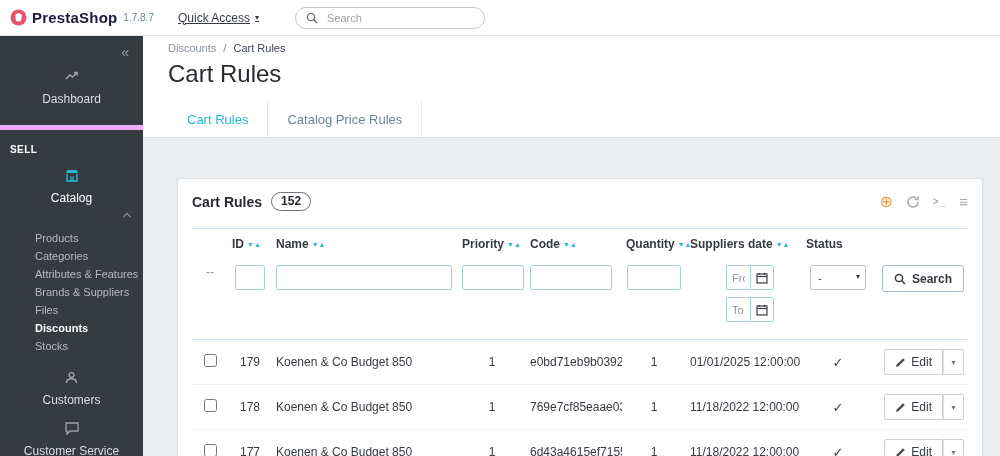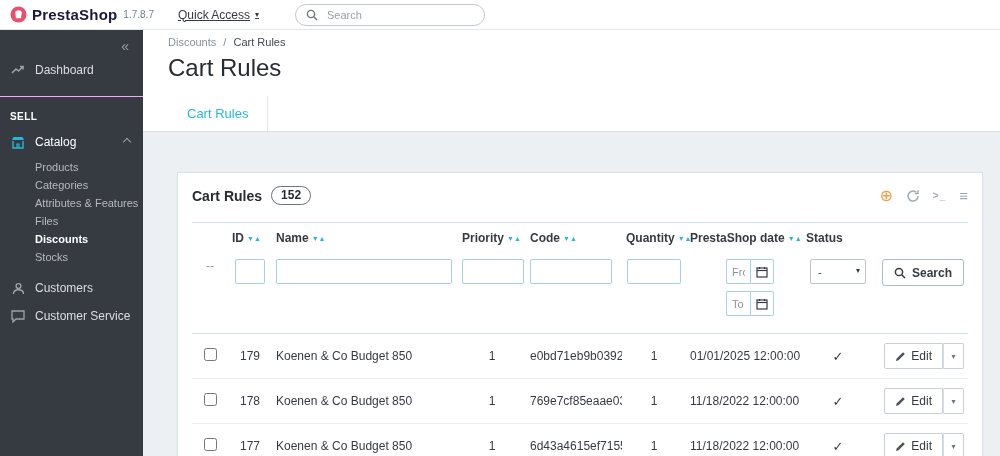--- a/index.html
+++ b/index.html
@@ -5,21 +5,21 @@
   * { box-sizing: border-box; }
   html, body { margin: 0; padding: 0; }
   body {
     width: 1000px; height: 456px; overflow: hidden;
     font-family: "Liberation Sans", "DejaVu Sans", sans-serif;
     font-size: 12px; color: #363a41; background: #edf0f3;
   }
   button, input, select { font-family: inherit; }
 
   
-  .topbar { height: 30px; background: #fff; border-bottom: 1px solid #e3e6e9;
+  .topbar { height: 36px; background: #fff; border-bottom: 1px solid #e3e6e9;
     display: flex; align-items: center; padding: 0 10px; }
   .logo-mark { width: 17px; height: 17px; margin-right: 5px; display: inline-flex; }
   .brand { font-weight: bold; font-size: 15px; color: #1c1940; letter-spacing: .2px; }
   .version { font-size: 10px; color: #6c868e; margin-left: 6px; margin-right: 24px; }
   .quick-access { background: none; border: none; font-size: 12px; color: #363a41;
     display: flex; align-items: center; gap: 5px; cursor: pointer; padding: 0; margin-right: 36px; text-decoration: underline; }
   .qa-caret { font-size: 8px; color: #363a41; }
   .topbar-search { display: flex; align-items: center; gap: 7px; border: 1px solid #c3cad0;
     border-radius: 12px; height: 22px; width: 190px; padding: 0 10px; background: #fff; }
   .topbar-search input { border: none; outline: none; flex: 1; font-size: 11px;
@@ -28,35 +28,35 @@
 
   
   .layout { display: flex; height: 426px; }
 
   
   .sidebar { width: 143px; flex: none; background: #363a41; color: #c8cacd;
     font-size: 12px; overflow: hidden; }
   .collapse-btn { text-align: right; padding: 8px 14px 2px; color: #9aa0a6;
     font-size: 14px; cursor: pointer; }
   .menu-item { display: flex; align-items: center; gap: 9px; padding: 7px 10px;
-    color: #dcdee0; text-decoration: none; cursor: pointer; }
+    color: #dcdee0; text-decoration: none; cursor: pointer; flex-direction: column; }
   .menu-item .mi-icon { width: 16px; height: 14px; display: inline-flex;
     align-items: center; justify-content: center; flex: none; color: #9ea3a8; }
   .menu-item.catalog .mi-icon { color: #25b9d7; }
   .chevron-up { margin-left: auto; width: 6px; height: 6px;
     border-left: 1.5px solid #9aa0a6; border-top: 1.5px solid #9aa0a6;
     transform: rotate(45deg); margin-right: 3px; }
-  .section-label { margin-top: 12px; border-top: 1px solid #f0abfc;
+  .section-label { margin-top: 12px; border-top: 5px solid #f0abfc;
     padding: 14px 10px 6px; color: #fff; font-weight: bold; font-size: 10px;
     letter-spacing: .4px; }
   .submenu { list-style: none; margin: 2px 0 8px; padding: 0; }
   .submenu li { padding: 3px 8px 3px 35px; font-size: 11px; color: #b7babd;
     cursor: pointer; white-space: nowrap; }
   .submenu li.active { color: #fff; font-weight: bold; }
-  .gap-top { margin-top: 8px; align-items: flex-end; }
+  .gap-top { margin-top: 8px; }
 
   
   .main { flex: 1; display: flex; flex-direction: column; background: #edf0f3; overflow: hidden; }
   .page-head { background: #fff; padding: 6px 0 0 25px; }
   .breadcrumb { font-size: 11px; color: #87909a; }
   .bc-parent { cursor: pointer; }
   .bc-sep { margin: 0 4px; }
   .bc-current { color: #3f4752; }
   .page-title { margin: 6px 0 0; font-size: 24px; font-weight: 500; color: #282b30;
     padding-bottom: 14px; }
@@ -179,20 +179,21 @@
           </svg>
       </span>
       <span style="color:#ffffff;">Catalog</span>
       <span class="chevron-up"></span>
     </a>
 
     <ul class="submenu">
       <li>Products</li>
       <li>Categories</li>
       <li>Attributes &amp; Features</li>
+      <li>Brands &amp; Suppliers</li>
       <li>Files</li>
       <li class="active">Discounts</li>
       <li>Stocks</li>
     </ul>
 
     <a class="menu-item gap-top">
       <span class="mi-icon">
         <svg width="13" height="13" viewBox="0 0 13 13">
             <circle cx="6.5" cy="4" r="2.4" fill="none" stroke="currentColor" stroke-width="1.4"></circle>
             <path d="M1.5 12 C1.5 9 4 7.8 6.5 7.8 C9 7.8 11.5 9 11.5 12" fill="none" stroke="currentColor" stroke-width="1.4"></path>
@@ -217,20 +218,21 @@
       <div class="breadcrumb">
         <span class="bc-parent">Discounts</span>
         <span class="bc-sep">/</span>
         <span class="bc-current">Cart Rules</span>
       </div>
       <h1 class="page-title">Cart Rules</h1>
     </div>
 
     <nav class="tabs">
       <a class="tab active">Cart Rules</a>
+      <a class="tab">Catalog Price Rules</a>
     </nav>
 
     <div class="content">
       <section class="panel">
         <div class="panel-head">
           <span class="panel-title">Cart Rules</span>
           <span class="badge">152</span>
           <div class="panel-icons">
             <span class="p-icon add">⊕</span>
             <span class="p-icon">
@@ -257,21 +259,21 @@
               <col style="width:94px">
           </colgroup>
           <thead>
             <tr class="head-row">
               <th></th>
               <th class="th-center"><span>ID</span><span class="sort">▼▲</span></th>
               <th><span>Name</span><span class="sort">▼▲</span></th>
               <th class="th-center"><span>Priority</span><span class="sort">▼▲</span></th>
               <th><span>Code</span><span class="sort">▼▲</span></th>
               <th class="th-center"><span>Quantity</span><span class="sort">▼▲</span></th>
-              <th><span>PrestaShop date</span><span class="sort">▼▲</span></th>
+              <th><span>Suppliers date</span><span class="sort">▼▲</span></th>
               <th class="th-center"><span>Status</span></th>
               <th></th>
             </tr>
             <tr class="filter-row">
               <td class="td-center"><span style="color:#8d959c;">--</span></td>
               <td class="td-center"><input class="f-input f-id" style=""></td>
               <td><input class="f-input f-name" style=""></td>
               <td class="td-center"><input class="f-input f-priority" style=""></td>
               <td><input class="f-input f-code" style=""></td>
               <td class="td-center"><input class="f-input f-qty" style=""></td>

